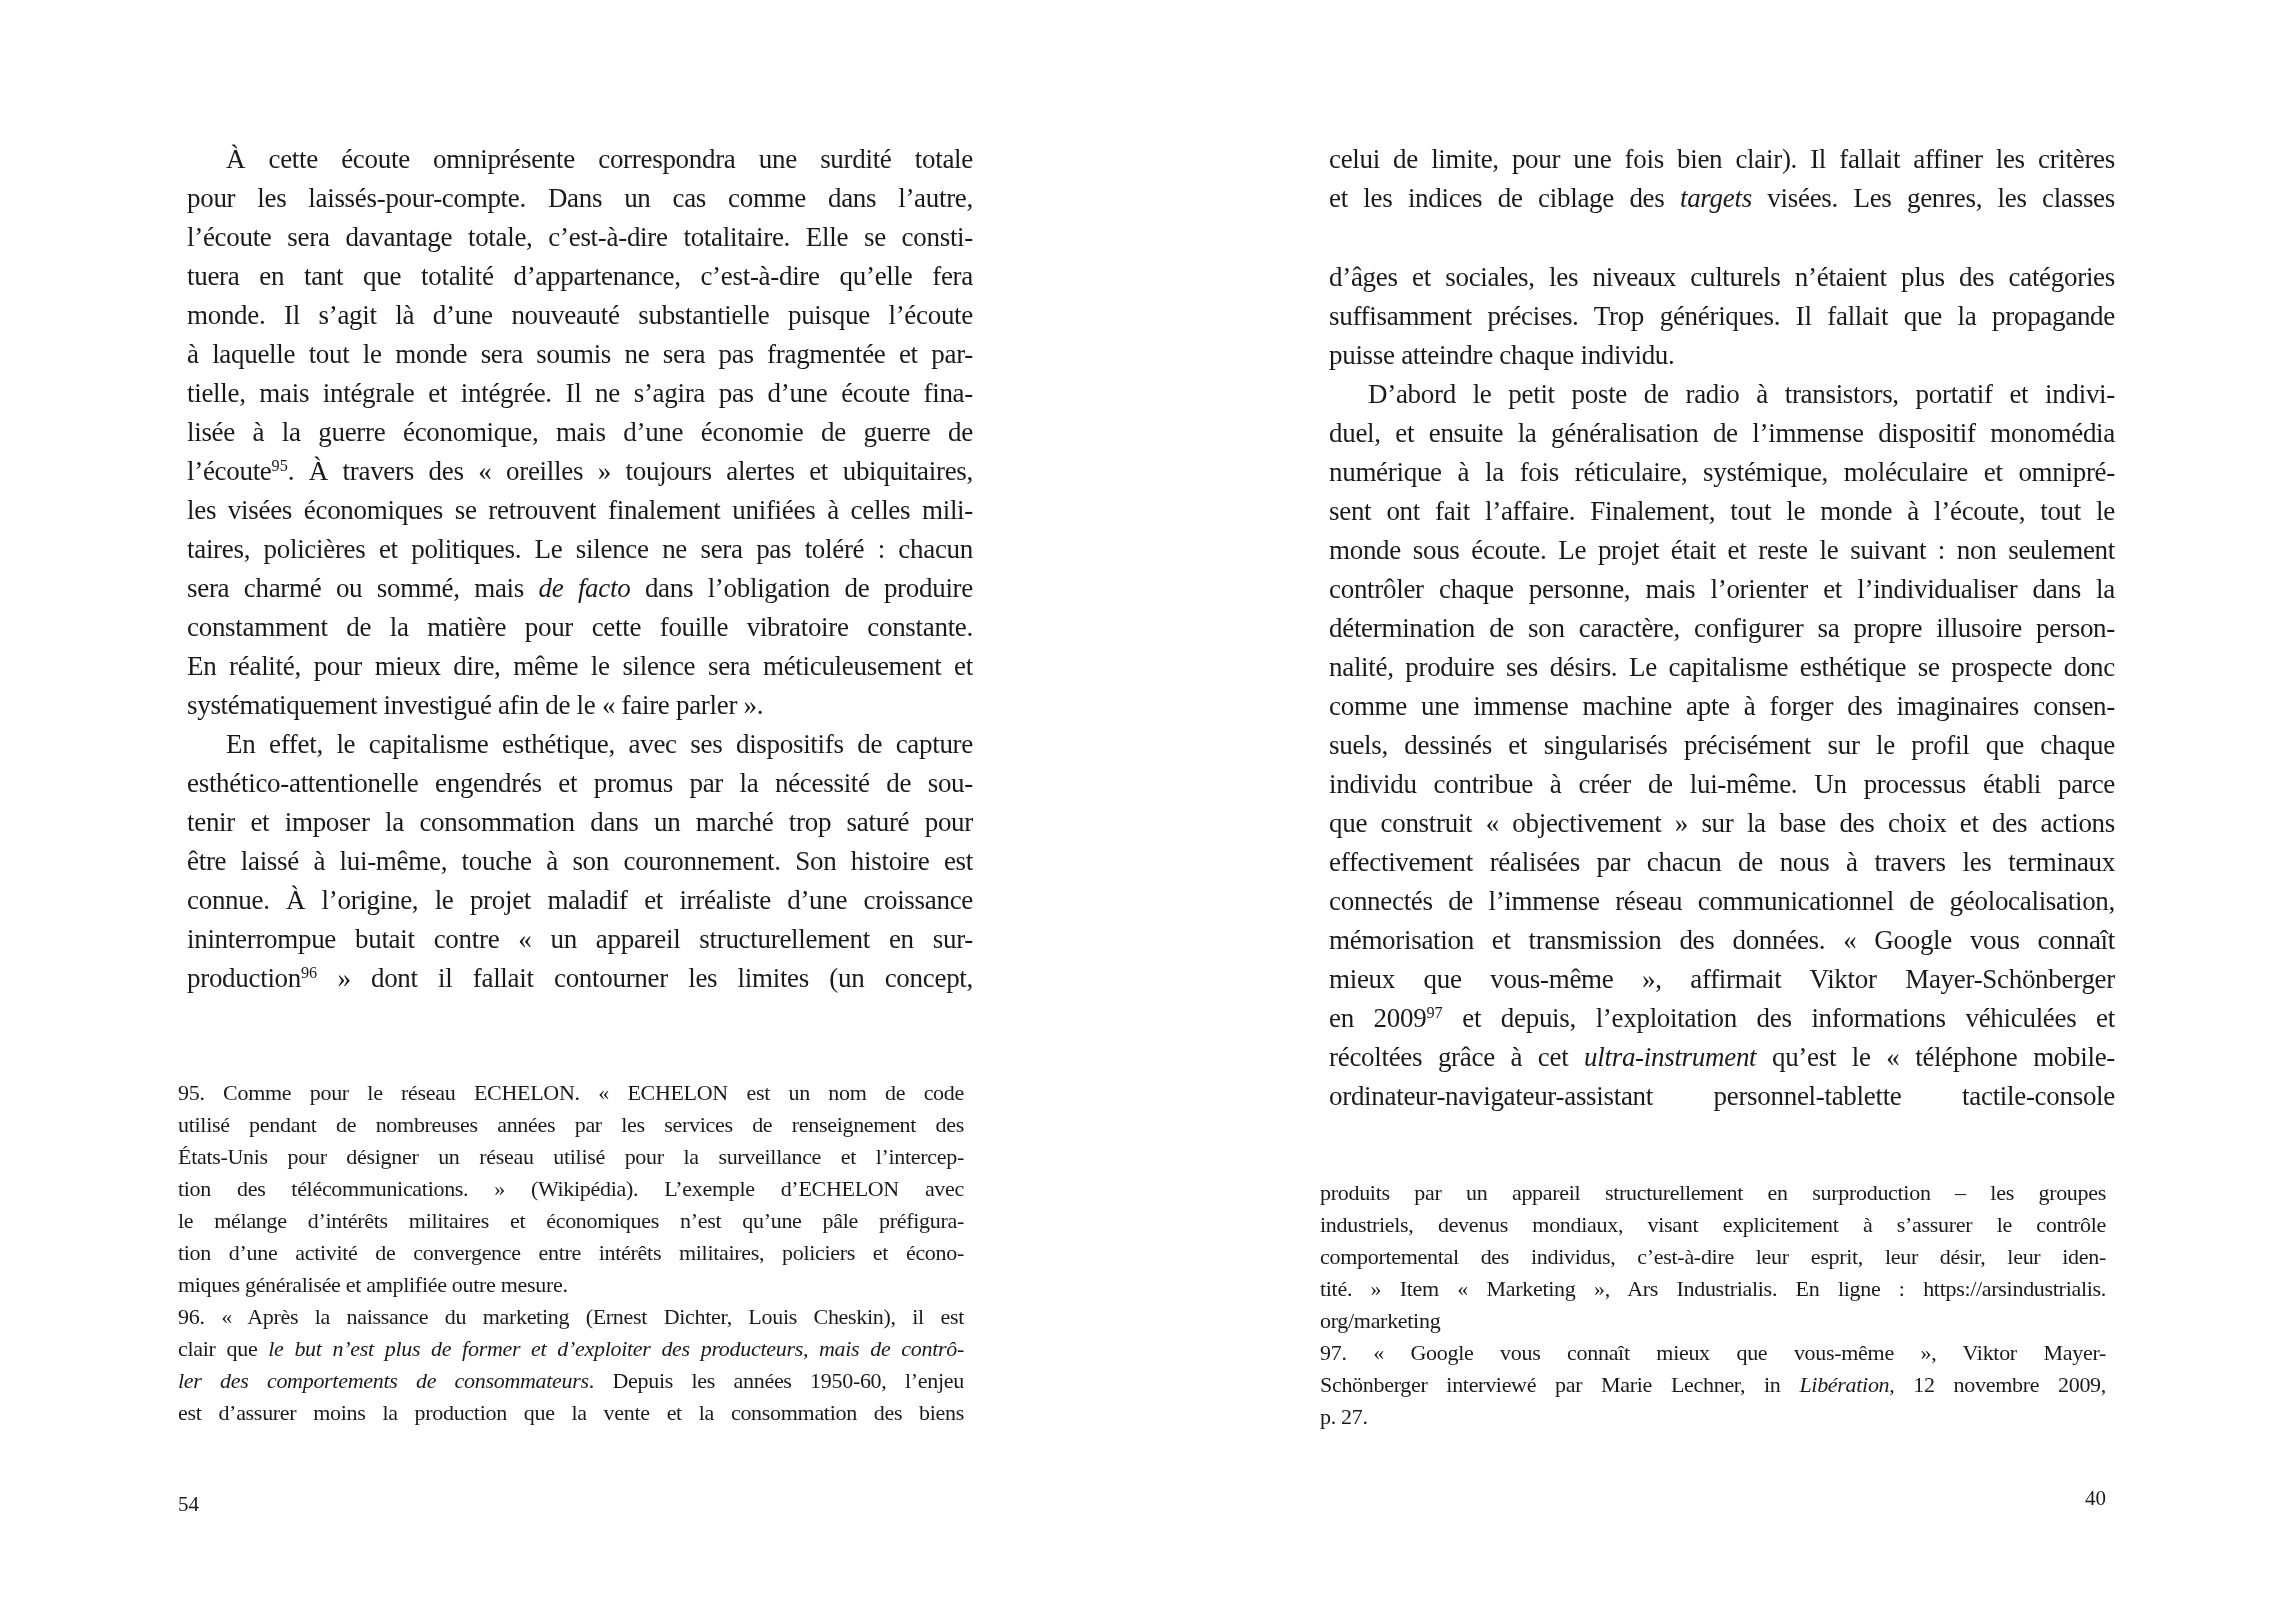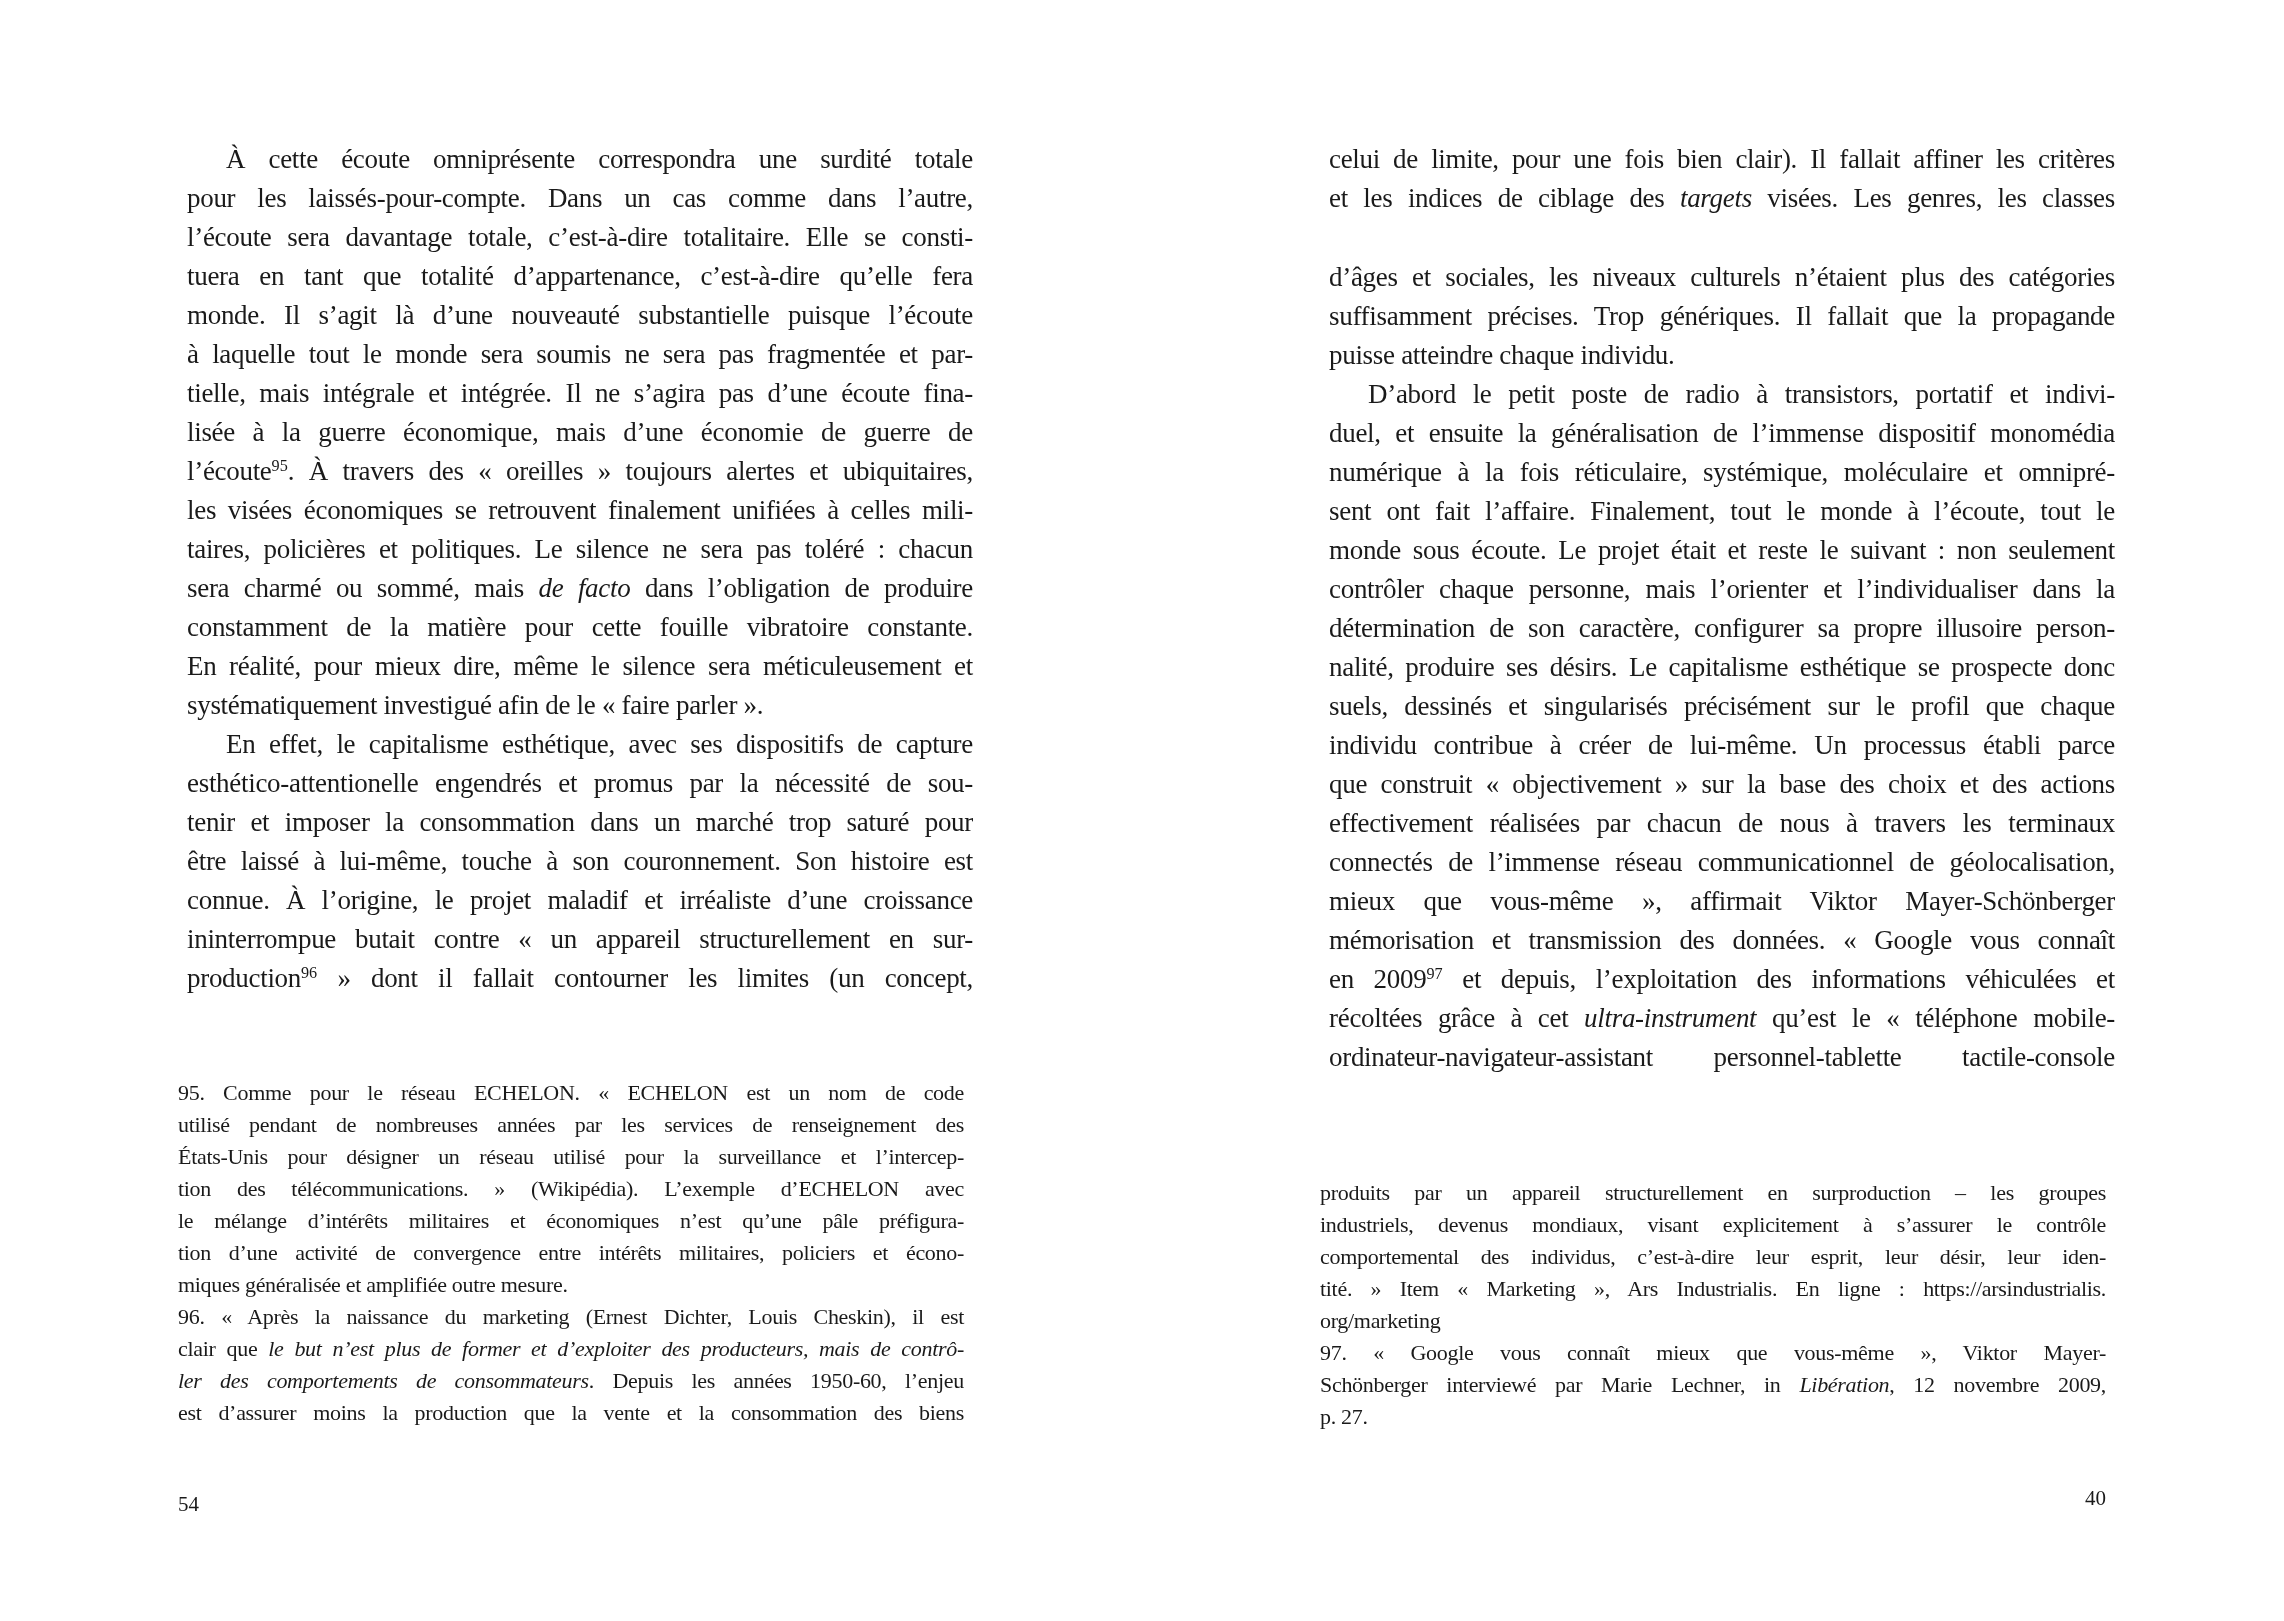--- a/index.html
+++ b/index.html
@@ -130,27 +130,28 @@
       <span class="line" style="display: block;">suffisamment précises. Trop génériques. Il fallait que la propagande</span>
       <span class="line last" style="display: block;">puisse atteindre chaque individu.</span>
       <span class="line indent" style="display: block;">D’abord le petit poste de radio à transistors, portatif et indivi-</span>
       <span class="line" style="display: block;">duel, et ensuite la généralisation de l’immense dispositif monomédia</span>
       <span class="line" style="display: block;">numérique à la fois réticulaire, systémique, moléculaire et omnipré-</span>
       <span class="line" style="display: block;">sent ont fait l’affaire. Finalement, tout le monde à l’écoute, tout le</span>
       <span class="line" style="display: block;">monde sous écoute. Le projet était et reste le suivant : non seulement</span>
       <span class="line" style="display: block;">contrôler chaque personne, mais l’orienter et l’individualiser dans la</span>
       <span class="line" style="display: block;">détermination de son caractère, configurer sa propre illusoire person-</span>
       <span class="line" style="display: block;">nalité, produire ses désirs. Le capitalisme esthétique se prospecte donc</span>
+      <span class="line" style="display: block;">comme une immense machine apte à forger des imaginaires consen-</span>
       <span class="line" style="display: block;">suels, dessinés et singularisés précisément sur le profil que chaque</span>
       <span class="line" style="display: block;">individu contribue à créer de lui-même. Un processus établi parce</span>
       <span class="line" style="display: block;">que construit « objectivement » sur la base des choix et des actions</span>
       <span class="line" style="display: block;">effectivement réalisées par chacun de nous à travers les terminaux</span>
       <span class="line" style="display: block;">connectés de l’immense réseau communicationnel de géolocalisation,</span>
+      <span class="line" style="display: block;">mémorisation et transmission des données. « Google vous connaît</span>
       <span class="line" style="display: block;">mieux que vous-même », affirmait Viktor Mayer-Schönberger</span>
-      <span class="line" style="display: block;">mémorisation et transmission des données. « Google vous connaît</span>
       <span class="line" style="display: block; font-family: Liberation Serif, serif;"><span>en 2009</span><sup>97</sup><span> et depuis, l’exploitation des informations véhiculées et</span></span>
       <span class="line" style="display: block;"><span>récoltées grâce à cet </span><i>ultra-instrument</i><span> qu’est le « téléphone mobile-</span></span>
       <span class="line" style="display: block;">ordinateur-navigateur-assistant personnel-tablette tactile-console</span>
     </div>
   <div class="notes">
       <span class="note-line" style="display: block;">produits par un appareil structurellement en surproduction – les groupes</span>
       <span class="note-line" style="display: block;">industriels, devenus mondiaux, visant explicitement à s’assurer le contrôle</span>
       <span class="note-line" style="display: block;">comportemental des individus, c’est-à-dire leur esprit, leur désir, leur iden-</span>
       <span class="note-line" style="display: block;">tité. » Item « Marketing », Ars Industrialis. En ligne : https://arsindustrialis.</span>
       <span class="note-line last" style="display: block;">org/marketing</span>

